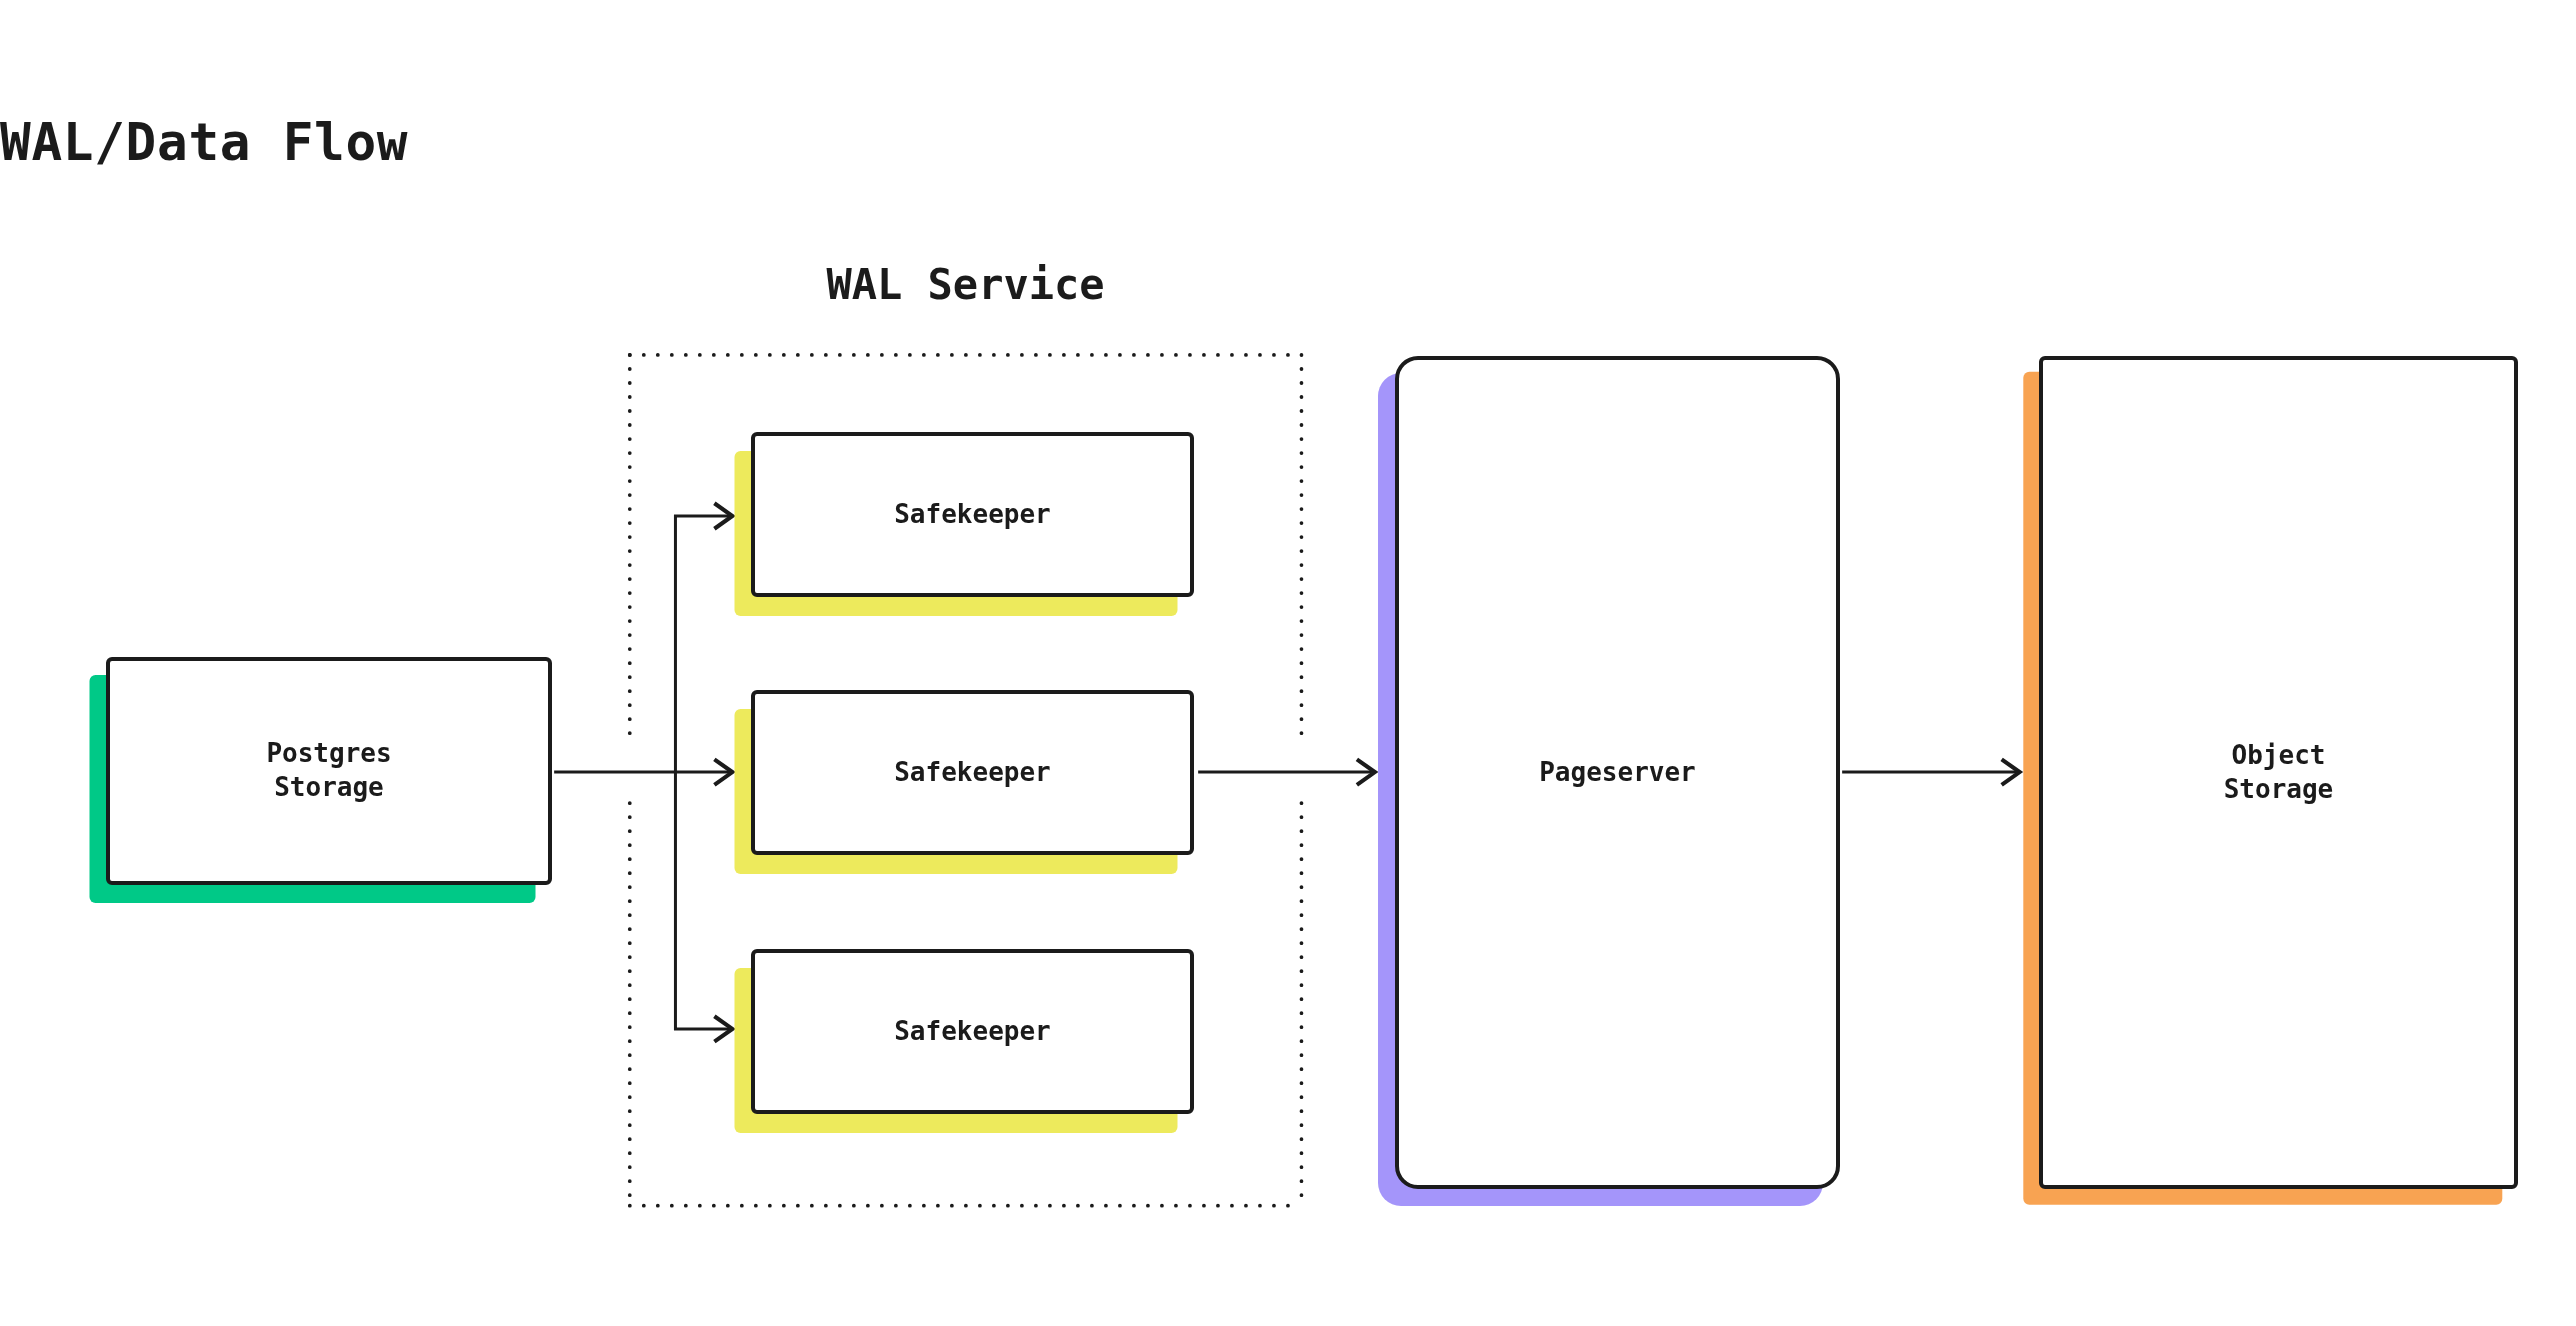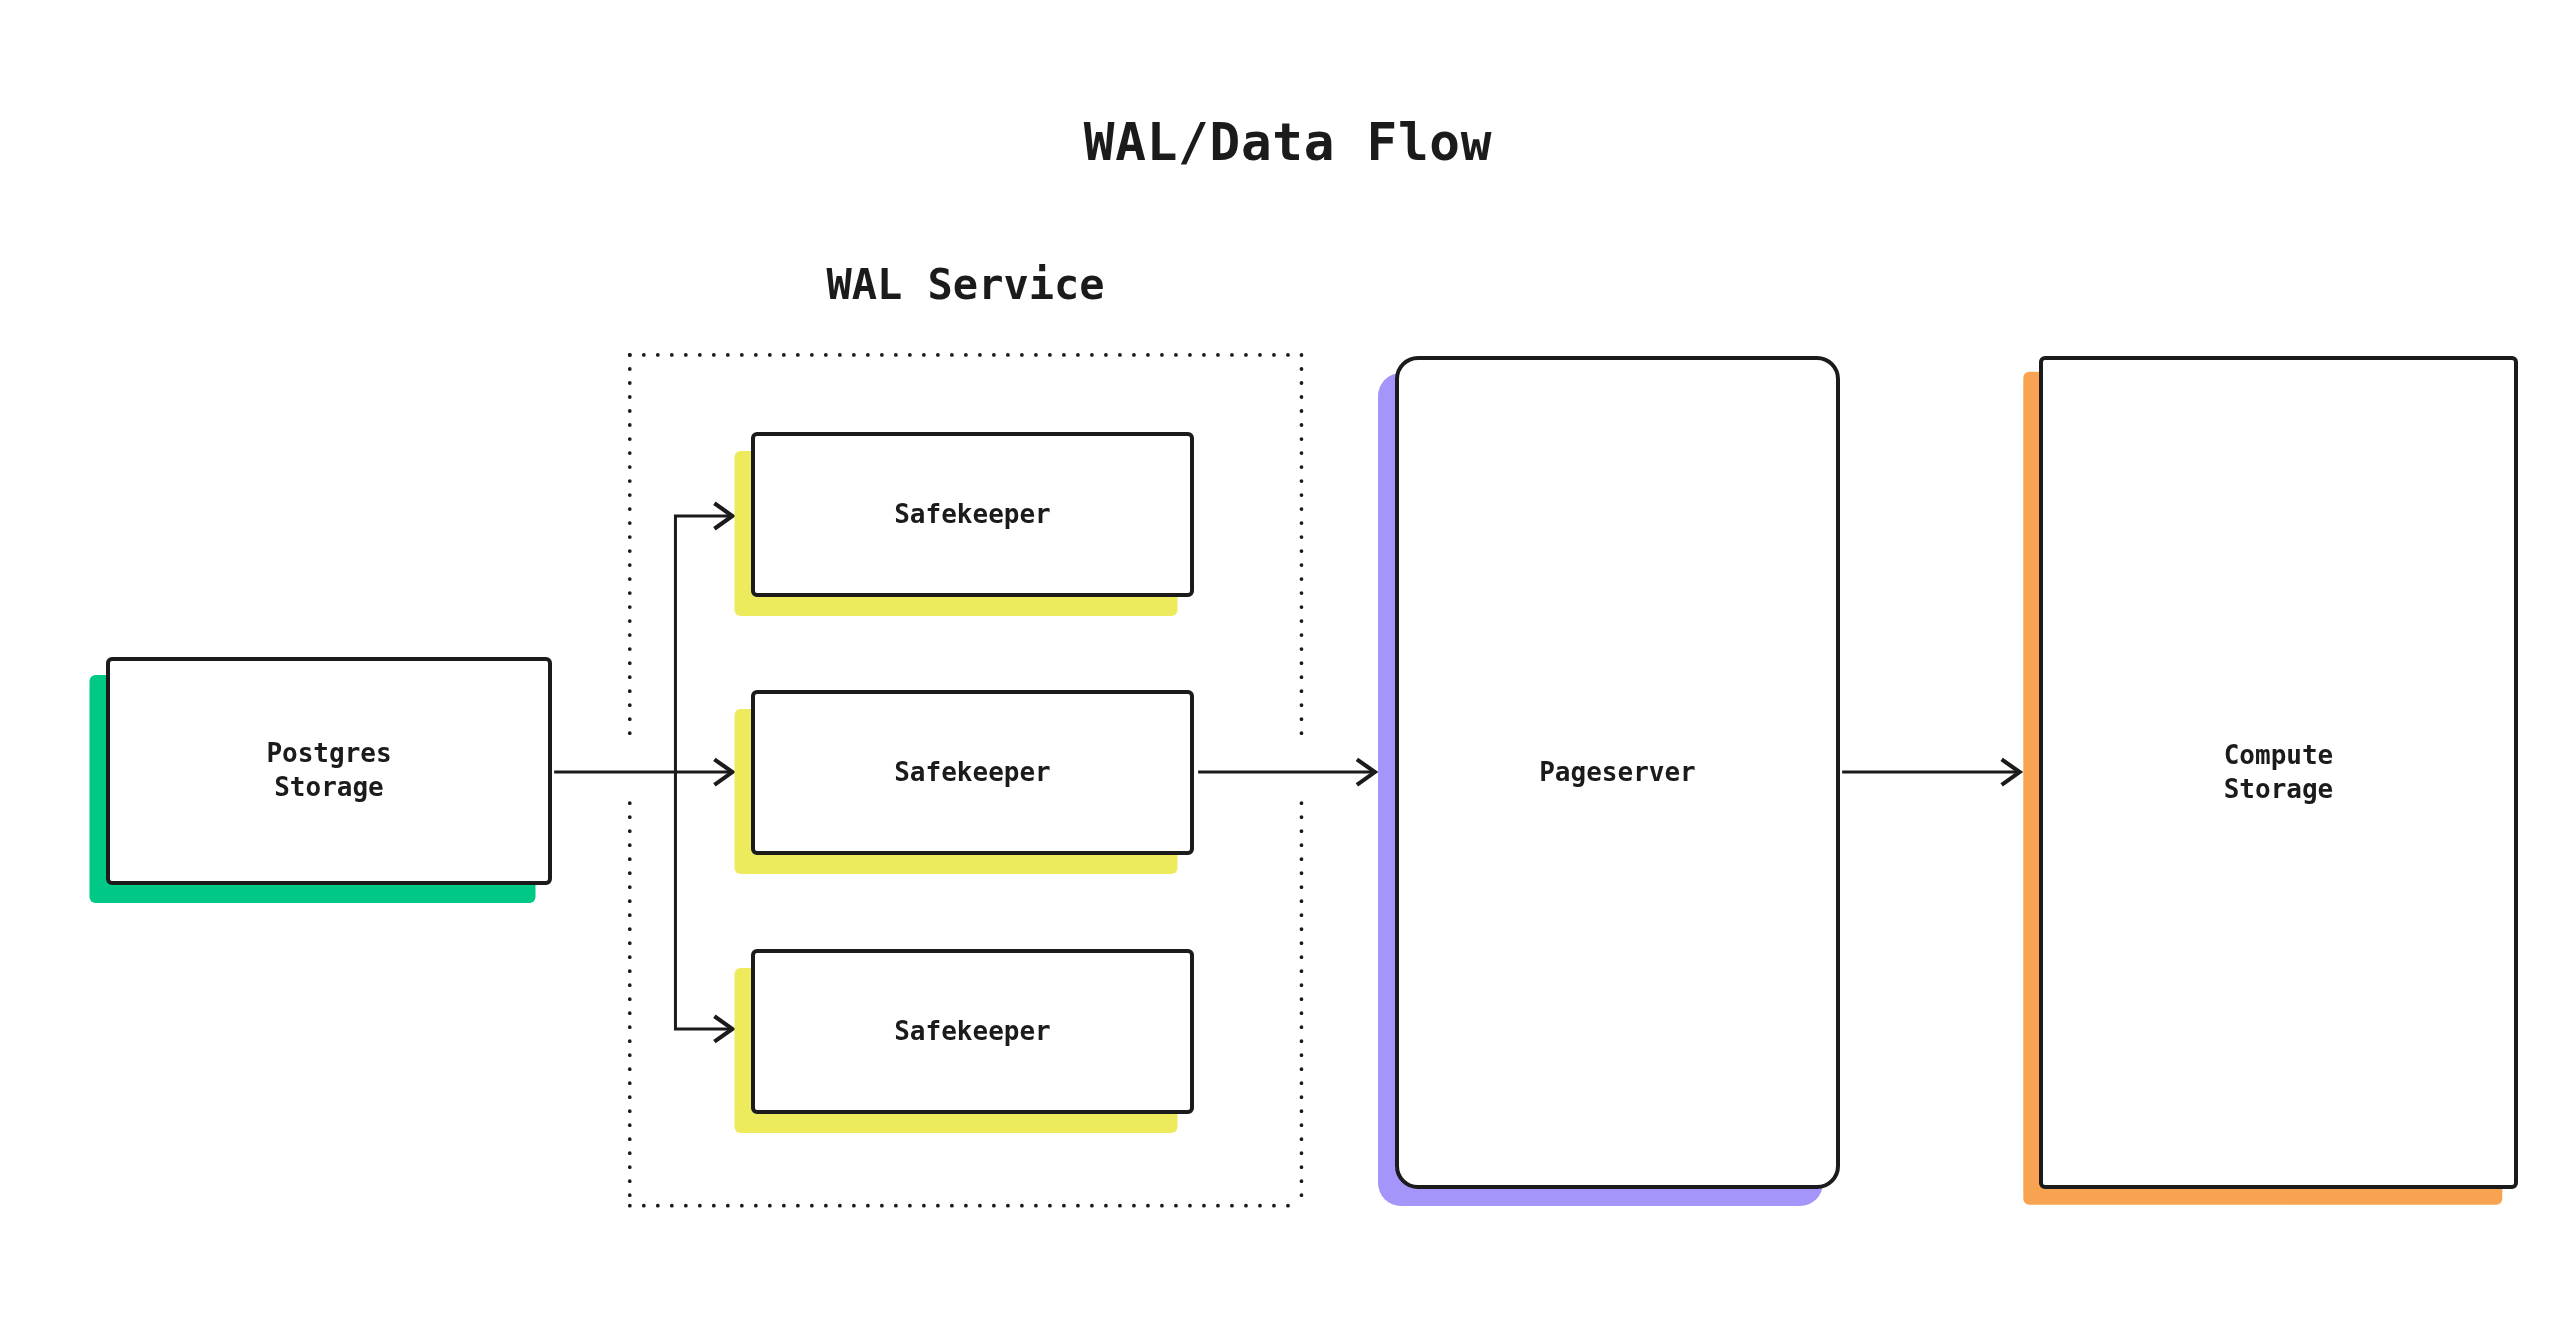--- a/index.html
+++ b/index.html
@@ -22,21 +22,21 @@
   svg.wires .dotted{
     stroke:var(--ink);stroke-width:5;fill:none;
     stroke-dasharray:0.1 18.6;stroke-linecap:round;
   }
   svg.wires .gap{fill:var(--bg);stroke:none;}
   svg.wires .flow{stroke:var(--ink);stroke-width:4;fill:none;stroke-linejoin:miter;}
   svg.wires .head{stroke:var(--ink);stroke-width:5.5;fill:none;stroke-linecap:butt;stroke-linejoin:miter;}
 
   .page-title{
     position:absolute;left:0;top:117px;width:2576px;z-index:2;
-    text-align:center;font-size:51px;font-weight:700;line-height:1;
+    text-align:left;font-size:51px;font-weight:700;line-height:1;
     letter-spacing:0.7px;
   }
   .wal-label{
     position:absolute;left:629px;top:264px;width:673px;z-index:2;
     text-align:center;font-size:42px;font-weight:700;line-height:1;
   }
   .node{
     position:absolute;z-index:3;
     background:var(--bg);
     border:4.5px solid var(--ink);
@@ -101,17 +101,17 @@
 Storage</div>
 
   <div class="node sk1 shadow-yellow">Safekeeper</div>
 
   <div class="node sk2 shadow-yellow">Safekeeper</div>
 
   <div class="node sk3 shadow-yellow">Safekeeper</div>
 
   <div class="node pageserver shadow-purple">Pageserver</div>
 
-  <div class="node objstorage shadow-orange">Compute
+  <div class="node objstorage shadow-orange">Object
 Storage</div>
 
 </div>
 
 
 </body></html>

